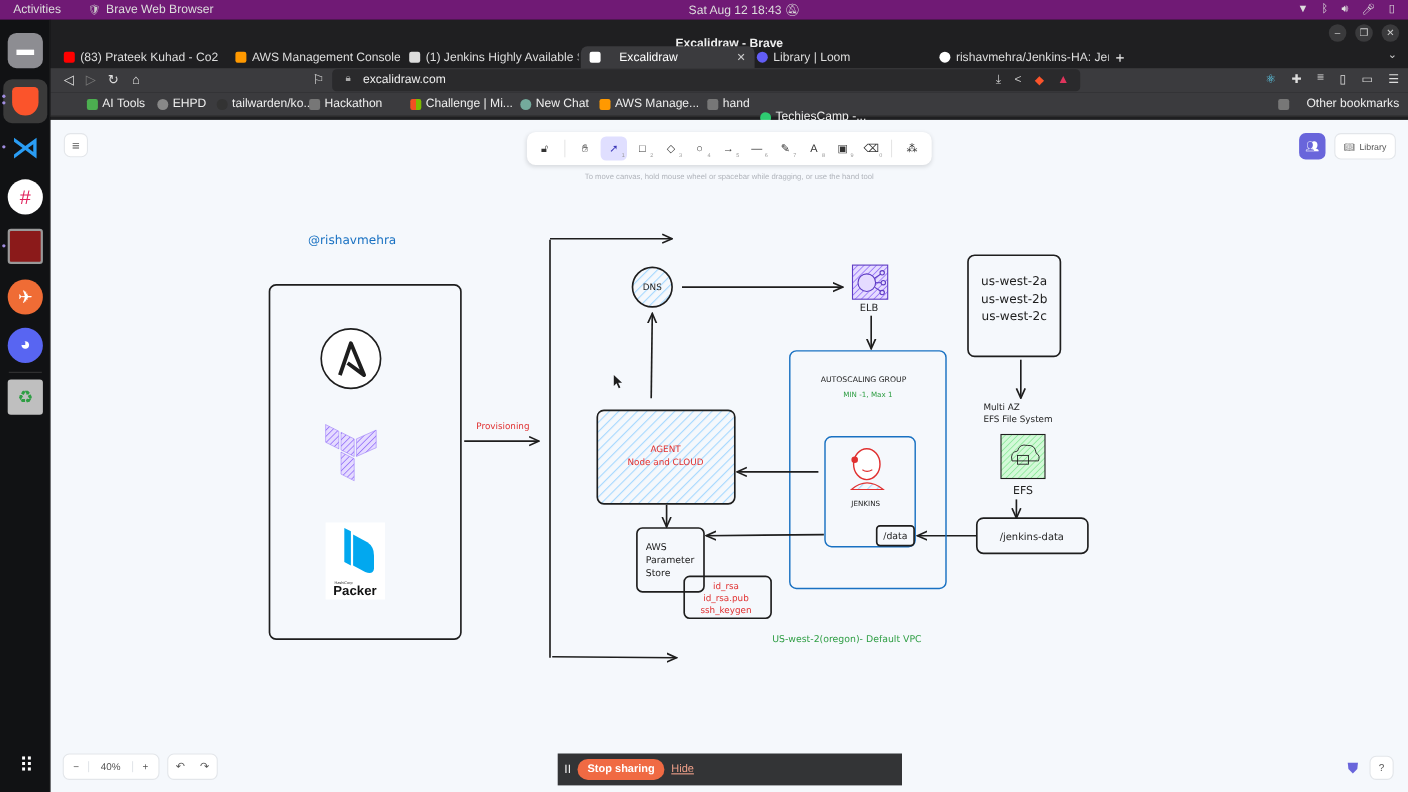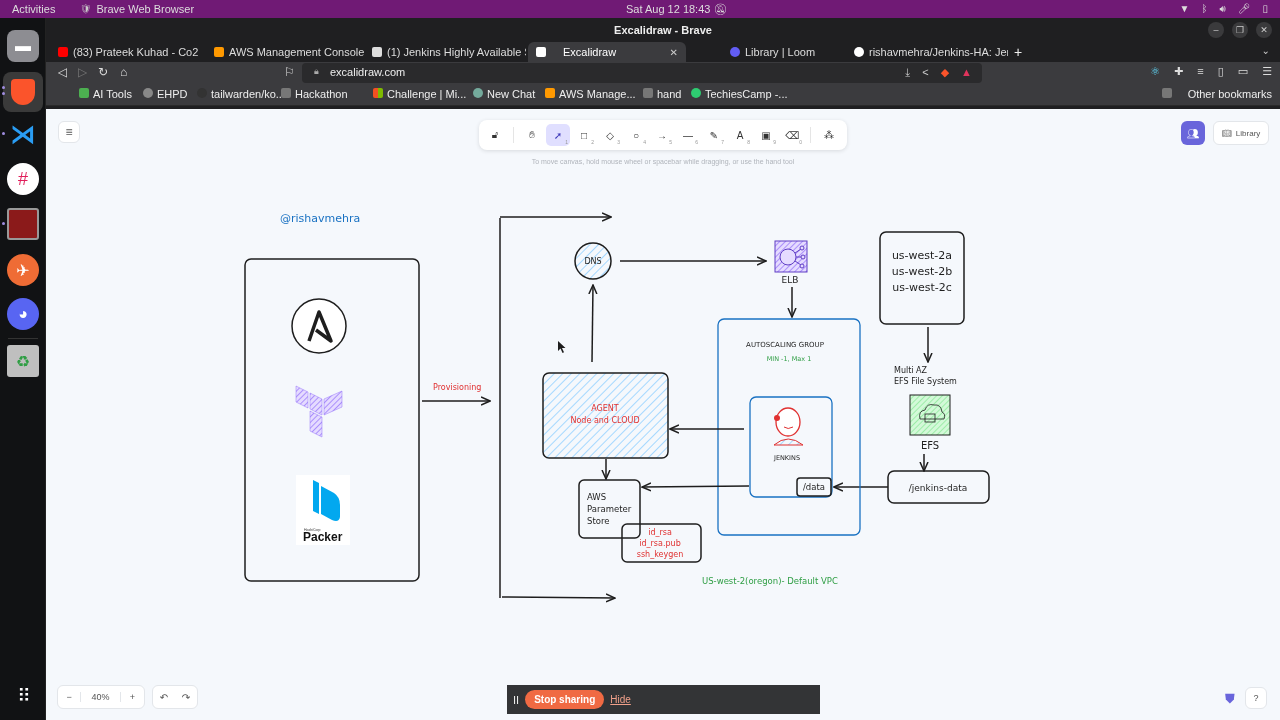--- a/index.html
+++ b/index.html
@@ -8,38 +8,38 @@
   #topbar .activities { position: absolute; left: 12px; top: 3px; }
   #topbar .app { position: absolute; left: 80px; top: 3px; display: flex; align-items: center; gap: 5px; }
   #topbar .clock { position: absolute; left: 626px; top: 3px; }
   #topbar .tray { position: absolute; right: 12px; top: 3px; display: flex; gap: 12px; font-size: 10px; }
   #dock { position: absolute; left: 0; top: 18px; width: 46px; height: 702px; background: #111214; border-right: 1px solid #222; }
   .dock-icon { position: absolute; left: 7px; width: 32px; height: 32px; border-radius: 8px; display: flex; align-items: center; justify-content: center; font-size: 16px; color: #fff; }
   .dock-sep { position: absolute; left: 8px; width: 30px; height: 1px; background: #333; top: 320px; }
   .dock-dot { position: absolute; left: 2px; width: 3px; height: 3px; border-radius: 50%; background: #a08de0; }
   #browser { position: absolute; left: 46px; top: 18px; width: 1234px; height: 702px; background: #1f1f21; }
   #titlebar { height: 24px; position: relative; color: #eee; font-size: 11px; font-weight: bold; }
-  #titlebar .title { position: absolute; left: 0; right: 0; top: 6px; text-align: center; }
+  #titlebar .title { position: absolute; left: 0; right: 0; top: 16px; text-align: center; }
   #titlebar .winbtns { position: absolute; right: 8px; top: 4px; display: flex; gap: 8px; }
   .winbtn { width: 16px; height: 16px; border-radius: 50%; background: #3a3a3c; color: #ccc; font-size: 9px; display: flex; align-items: center; justify-content: center; font-weight: normal; }
   #tabstrip { position: relative; height: 20px; }
   .tab { position: absolute; top: 0; height: 20px; padding: 3px 8px; color: #ddd; font-size: 11px; white-space: nowrap; overflow: hidden; display: flex; align-items: center; gap: 5px; }
   .tab.active { background: #3b3b3e; border-radius: 6px 6px 0 0; color: #fff; }
   .tab .fav { width: 10px; height: 10px; border-radius: 2px; display: inline-block; flex-shrink: 0; }
   .tab .close { margin-left: auto; font-size: 10px; color: #ccc; }
   .newtab { position: absolute; top: 2px; left: 968px; color: #eee; font-size: 14px; }
   .tabs-menu { position: absolute; right: 10px; top: 3px; color: #ccc; font-size: 10px; }
   #navbar { height: 22px; background: #3b3b3e; position: relative; color: #ddd; font-size: 12px; }
   .navbtn { position: absolute; top: 3px; font-size: 12px; color: #ddd; }
   #urlbar { position: absolute; left: 236px; top: 1px; width: 700px; height: 20px; background: #2a2a2c; border-radius: 4px; font-size: 11px; color: #eee; padding: 3px 0 0 28px; }
   #urlbar .lock { position: absolute; left: 12px; top: 3px; font-size: 9px; color: #aaa; }
   .url-icons { position: absolute; right: 10px; top: 3px; display: flex; gap: 12px; font-size: 11px; color: #ccc; }
   .ext-icons { position: absolute; right: 8px; top: 3px; display: flex; gap: 14px; font-size: 11px; color: #ddd; }
   #bookmarks { height: 22px; background: #3b3b3e; position: relative; font-size: 11px; color: #eee; border-bottom: 1px solid #2a2a2a; }
-  .bm { position: absolute; top: 4px; display: flex; align-items: flex-start; gap: 4px; white-space: nowrap; padding-left: 23px; }
+  .bm { position: absolute; top: 4px; display: flex; align-items: flex-end; gap: 4px; white-space: nowrap; padding-left: 23px; }
   .bm .bico { width: 10px; height: 10px; border-radius: 2px; display: inline-block; }
   #canvas { position: absolute; left: 0; top: 91px; width: 1234px; height: 611px; background: #f5f8fc; overflow: hidden; }
   .ex-btn { position: absolute; background: #fff; border: 1px solid #e3e6ea; border-radius: 6px; display: flex; align-items: center; justify-content: center; color: #555; font-size: 11px; }
   #toolbar { position: absolute; left: 433px; top: 11px; width: 368px; height: 30px; background: #fff; border-radius: 8px; box-shadow: 0 1px 4px rgba(0,0,0,.12); display: flex; align-items: center; padding: 0 4px; gap: 2px; }
   .tool { width: 24px; height: 22px; border-radius: 5px; display: flex; align-items: center; justify-content: center; font-size: 10px; color: #333; position: relative; }
   .tool sub { position: absolute; right: 2px; bottom: 1px; font-size: 5px; color: #999; }
   .tool.active { background: #e0dfff; color: #3a36b8; }
   .tool-sep { width: 1px; height: 16px; background: #e5e5e5; margin: 0 4px; }
   #hint { position: absolute; left: 433px; top: 49px; width: 368px; text-align: center; font-size: 7px; color: #b0b4bb; }
   #collab-btn { position: absolute; left: 1135px; top: 12px; width: 24px; height: 24px; background: #6965db; border-radius: 6px; color: #fff; display: flex; align-items: center; justify-content: center; font-size: 10px; }
@@ -115,21 +115,21 @@
     </div>
     <div class="tab" style="left:318px;width:162px;">
       <span class="fav" style="background:#ddd;"></span>
       <span>(1) Jenkins Highly Available S</span>
     </div>
     <div class="tab active" style="left:482px;width:158px;gap:17px;">
       <span class="fav" style="background:#fff;"></span>
       <span>Excalidraw</span>
       <span class="close">✕</span>
     </div>
-    <div class="tab" style="left:676px;width:160px;">
+    <div class="tab" style="left:634px;width:160px;">
       <span class="fav" style="background:#625df5;border-radius:50%;"></span>
       <span>Library | Loom</span>
     </div>
     <div class="tab" style="left:800px;width:162px;">
       <span class="fav" style="background:#fff;border-radius:50%;"></span>
       <span>rishavmehra/Jenkins-HA: Jen</span>
     </div>
     <span class="newtab">+</span>
     <span class="tabs-menu">⌄</span>
   </div>
@@ -186,21 +186,21 @@
         <span>New Chat</span>
       </span>
     <span class="bm" style="left:476px;">
         <span class="bico" style="background:#ff9900;"></span>
         <span>AWS Manage...</span>
       </span>
     <span class="bm" style="left:574px;">
         <span class="bico" style="background:#777;"></span>
         <span>hand</span>
       </span>
-    <span class="bm" style="left:622px;">
+    <span class="bm" style="left:622px;margin-top:12px;">
         <span class="bico" style="background:#2ecc71;border-radius:50%;"></span>
         <span>TechiesCamp -...</span>
       </span>
     <span class="bm" style="right:8px;gap:16px;">
         <span class="bico" style="background:#777;"></span>
         <span>Other bookmarks</span>
       </span>
   </div>
 
   <div id="canvas">

